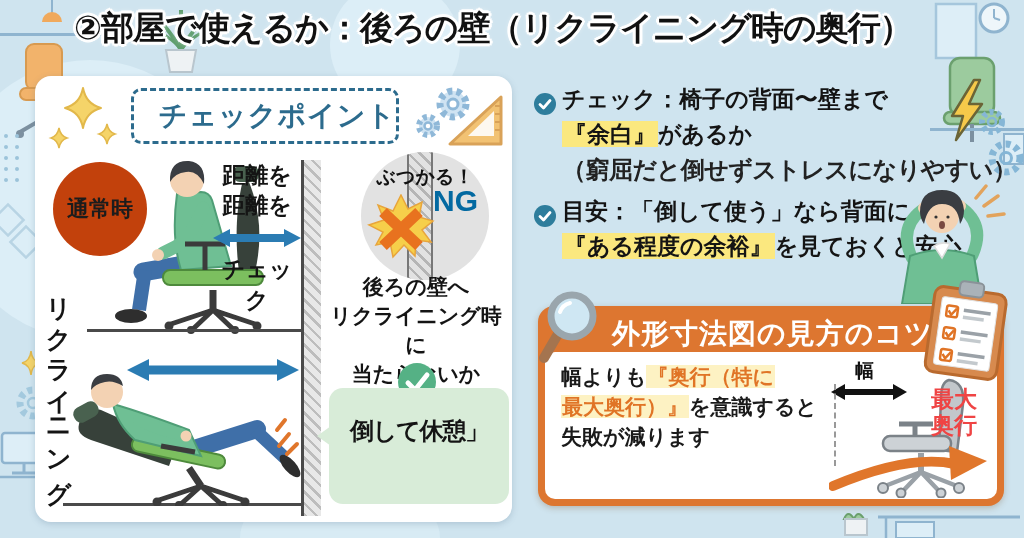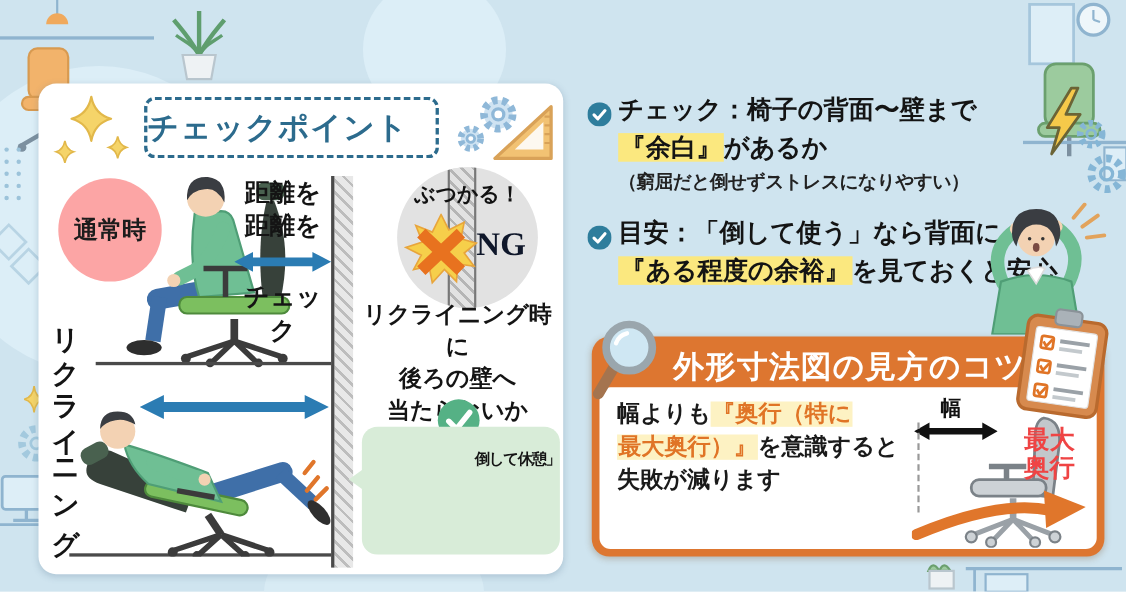--- a/index.html
+++ b/index.html
@@ -12,72 +12,72 @@
   
   #page-title{position:absolute;left:74px;top:6px;z-index:3;font-size:33px;font-weight:800;
     color:#111;letter-spacing:-1px;white-space:nowrap;
     text-shadow:-2px -2px 0 #fff,2px -2px 0 #fff,-2px 2px 0 #fff,2px 2px 0 #fff,
                 0 -3px 0 #fff,0 3px 0 #fff,-3px 0 0 #fff,3px 0 0 #fff,0 0 6px #fff;}
 
   
   #left-card{position:absolute;left:35px;top:76px;width:477px;height:446px;background:#fff;
     border-radius:16px;z-index:2;box-shadow:0 2px 6px rgba(80,110,140,.25);}
   #check-header{position:absolute;left:96px;top:12px;width:262px;height:50px;
-    border:3px dashed #2c6b8d;border-radius:10px;display:flex;align-items:center;justify-content:flex-start;
+    border:3px dashed #2c6b8d;border-radius:10px;display:flex;align-items:center;justify-content:flex-end;
     color:#2c6b8d;font-size:28px;font-weight:800;letter-spacing:1px;}
   #normal-circle{position:absolute;left:18px;top:86px;width:94px;height:94px;border-radius:50%;
-    background:#fca5a5;display:flex;align-items:center;justify-content:center;
+    background:#c2410c;display:flex;align-items:center;justify-content:center;
     font-size:22px;font-weight:800;color:#1c1c1c;}
   #wall{position:absolute;left:266px;top:84px;width:17px;height:356px;
     background:repeating-linear-gradient(45deg,#bdbdbd 0 2.5px,#e8e8e8 2.5px 8px);
     border-left:3px solid #4a4a4a;}
   .floor{position:absolute;height:3px;background:#4a4a4a;}
   #floor-top{left:52px;top:253px;width:214px;}
   #floor-bottom{left:28px;top:427px;width:238px;}
   #distance-lines{position:absolute;left:178px;top:84px;width:88px;text-align:center;
     font-size:23px;font-weight:800;line-height:30px;}
   #arrow1{position:absolute;left:178px;top:150px;}
   #check-word{position:absolute;left:178px;top:178px;width:88px;text-align:center;
     font-size:23px;font-weight:800;}
   #ng-circle{position:absolute;left:326px;top:76px;width:128px;height:128px;border-radius:50%;
     background:#e2e2e2;overflow:hidden;}
   #ng-strip{position:absolute;left:46px;top:0;width:22px;height:128px;
     background:repeating-linear-gradient(45deg,#b5b5b5 0 2.5px,#e2e2e2 2.5px 8px);
     border-left:2px solid #777;border-right:2px solid #777;}
   #ng-warning{position:absolute;left:0;top:12px;width:128px;text-align:center;
     font-size:19px;font-weight:800;color:#111;}
   #ng-burst{position:absolute;left:6px;top:42px;}
-  #ng-label{position:absolute;left:72px;top:54px;font-size:30px;font-weight:800;color:#0f172a;font-family:Liberation Serif, serif;}
+  #ng-label{position:absolute;left:72px;top:32px;font-size:30px;font-weight:800;color:#0369a1;}
   #recline-caption{position:absolute;left:288px;top:196px;width:186px;text-align:center;
     font-size:21px;font-weight:800;line-height:29px;}
   #green-check{position:absolute;left:362px;top:286px;}
   #green-note{position:absolute;left:294px;top:312px;width:180px;height:116px;background:#d8ecd8;
-    border-radius:14px;text-align:right;font-size:14px;font-weight:800;letter-spacing:-1.2px;
-    line-height:29px;padding-top:15px;box-sizing:border-box;}
+    border-radius:14px;text-align:center;font-size:24px;font-weight:800;letter-spacing:-1.2px;
+    line-height:29px;padding-top:28px;box-sizing:border-box;}
   #green-note::before{content:"";position:absolute;left:-12px;top:38px;width:0;height:0;
     border-top:10px solid transparent;border-bottom:10px solid transparent;
     border-right:14px solid #d8ecd8;}
   #vertical-label{position:absolute;left:8px;top:204px;height:228px;writing-mode:vertical-rl;
     text-orientation:upright;font-size:25px;font-weight:800;letter-spacing:2px;}
   #sit-person{position:absolute;left:50px;top:66px;}
   #recline-person{position:absolute;left:26px;top:252px;}
   #arrow2{position:absolute;left:92px;top:280px;}
   #bump-marks{position:absolute;left:238px;top:336px;}
   #sparkles{position:absolute;left:10px;top:8px;}
   #card-gears{position:absolute;left:380px;top:6px;}
   #triangle-ruler{position:absolute;left:412px;top:18px;}
 
   
   .bullet-icon{position:absolute;z-index:2;}
   #bullet1-icon{left:534px;top:93px;} #bullet2-icon{left:534px;top:205px;}
   .bullet-block{position:absolute;z-index:2;white-space:nowrap;}
   #bullet1-block{left:562px;top:84px;} #bullet2-block{left:562px;top:196px;}
   .b-line{font-size:23px;font-weight:800;line-height:30px;color:#141414;}
   .b-line + .b-line{margin-top:5px;}
-  .b-note{margin-top:5px;font-size:17px;font-weight:700;letter-spacing:-0.5px;color:#222;}
+  .b-note{margin-top:5px;font-size:24px;font-weight:700;letter-spacing:-0.5px;color:#222;}
   .hl-y{background:#fbe87f;padding:0 2px;}
   #stretch-person{position:absolute;left:858px;top:184px;z-index:2;}
 
   #tips-box{position:absolute;left:538px;top:306px;width:466px;height:200px;background:#dd7630;
     border-radius:16px;z-index:2;box-shadow:0 2px 6px rgba(120,80,40,.3);}
   #tips-title{position:absolute;left:74px;top:9px;color:#fff;font-size:28px;font-weight:800;
     letter-spacing:1px;white-space:nowrap;}
   #tips-inner{position:absolute;left:7px;top:46px;right:7px;bottom:7px;background:#fff;border-radius:10px;}
   #tips-text{position:absolute;left:16px;top:10px;white-space:nowrap;}
   .tl{font-size:21px;font-weight:800;line-height:30px;color:#1a1a1a;}
@@ -174,20 +174,21 @@
   </svg>
 
   <svg class="deco" style="left:830px;top:505px" width="194" height="33" viewBox="0 0 194 33">
     <path d="M14,14 q4,-10 10,0 q4,-10 10,0 z" fill="#9ccb9e" stroke="#6ba06e" stroke-width="2"></path>
     <rect x="15" y="14" width="22" height="16" fill="#eef2f4" stroke="#b9c6ce" stroke-width="2"></rect>
     <line x1="48" y1="12" x2="190" y2="12" stroke="#8fb4cf" stroke-width="3"></line>
     <line x1="56" y1="12" x2="56" y2="33" stroke="#8fb4cf" stroke-width="2.5"></line>
     <rect x="66" y="17" width="38" height="16" fill="#ddeef7" stroke="#8fb4cf" stroke-width="2"></rect>
   </svg>
 
+  <div id="page-title">②部屋で使えるか：後ろの壁（リクライニング時の奥行）</div>
 
   <div id="left-card">
 
     <svg id="sparkles" width="80" height="70" viewBox="0 0 80 70">
       <path d="M38,4 Q41,20 56,24 Q41,28 38,44 Q35,28 20,24 Q35,20 38,4 Z" fill="#f5d469" stroke="#e2b84a" stroke-width="2" stroke-linejoin="round"></path>
       <path d="M62,40 Q63.5,48 70,50 Q63.5,52 62,60 Q60.5,52 54,50 Q60.5,48 62,40 Z" fill="#f5d469" stroke="#e2b84a" stroke-width="1.5"></path>
       <path d="M14,44 Q15.5,52 22,54 Q15.5,56 14,64 Q12.5,56 6,54 Q12.5,52 14,44 Z" fill="#f5d469" stroke="#e2b84a" stroke-width="1.5"></path>
     </svg>
 
     <div id="check-header">
@@ -252,22 +253,22 @@
       <div id="ng-strip"></div>
       <div id="ng-warning">ぶつかる！</div>
       <svg id="ng-burst" width="68" height="68" viewBox="0 0 68 68">
         <polygon points="34,1 41,15 55,8 52,23 66,27 55,36 64,48 49,46 48,62 37,51 26,63 23,48 9,51 16,38 2,31 17,26 11,11 26,17" fill="#f6cf4a" stroke="#e8a53c" stroke-width="1.5"></polygon>
         <path d="M16,18 L52,52 M52,18 L16,52" stroke="#e8721f" stroke-width="11"></path>
       </svg>
       <div id="ng-label">NG</div>
     </div>
 
     <div id="recline-caption">
+      <div>後ろの壁へ</div>
       <div>リクライニング時に</div>
-      <div>後ろの壁へ</div>
       <div>当たらないか</div>
     </div>
 
     <svg id="green-check" width="40" height="40" viewBox="0 0 40 40">
       <circle cx="20" cy="20" r="19" fill="#55b185"></circle>
       <path d="M11,21 L18,28 L30,13" stroke="#fff" stroke-width="5" fill="none" stroke-linecap="round" stroke-linejoin="round"></path>
     </svg>
 
     <div id="green-note">
       <div>倒して休憩」</div>

